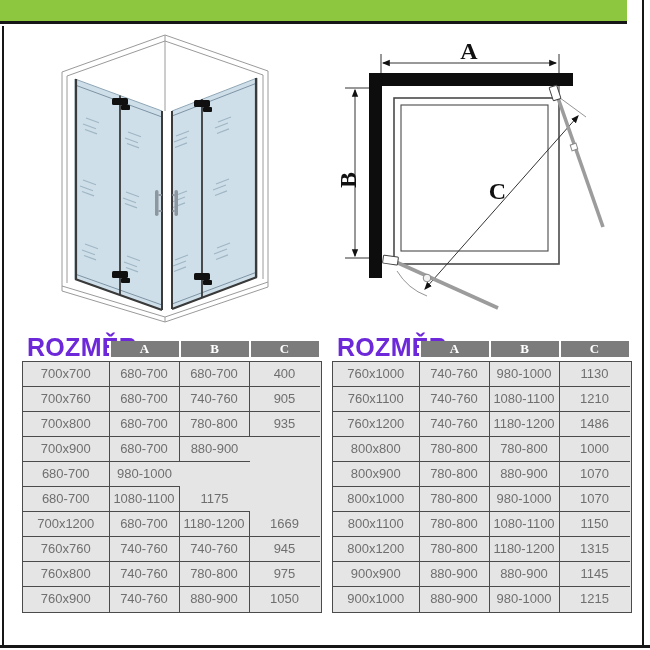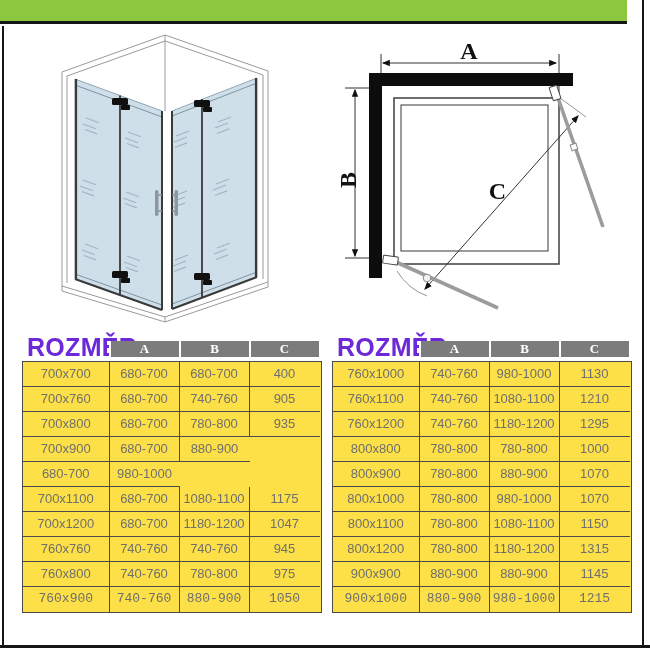--- a/index.html
+++ b/index.html
@@ -15,26 +15,26 @@
   .iso{position:absolute;left:28px;top:14px;}
   .plan{position:absolute;left:333px;top:28px;}
   .dim-label{font-family:"Liberation Serif",serif;font-weight:bold;fill:#111;}
   
   .size-table{position:absolute;top:337px;width:300px;}
   .t-left{left:22px;} .t-right{left:332px;}
   .thead{display:grid;grid-template-columns:86.5px 70px 70px 70px;height:20px;}
   .t-title{font-weight:bold;font-size:25px;line-height:21px;color:#6d28d9;letter-spacing:.3px;padding-left:5px;white-space:nowrap;}
   .hcell{margin-top:4px;height:16px;background:#7c7c7c;border-left:2px solid #fff;color:#fff;
          font-family:"Liberation Serif",serif;font-weight:bold;font-size:13px;line-height:16px;text-align:center;}
-  .tbody{margin-top:4px;border:1.5px solid #4b4b4b;background:#fde047;}
+  .tbody{margin-top:4px;border:1.5px solid #4b4b4b;background:#e5e5e5;}
   .trow{display:grid;grid-template-columns:86.5px 70px 70px 70px;height:25px;}
   .trow .tcell{border-right:1.5px solid #4b4b4b;border-bottom:1.5px solid #4b4b4b;
         font-size:13px;color:#6f6f6f;text-align:center;line-height:24px;overflow:hidden;}
   .trow .tcell:last-child{border-right:none;}
-  .trow:last-child .tcell{border-bottom:none;font-family:Liberation Mono, monospace;}
+  .trow:last-child .tcell{border-bottom:none;}
 </style>
 </head>
 <body>
 
 <div class="canvas">
 
   <div class="green-bar"></div>
   <div class="rule-top"></div>
   <div class="rule-left"></div>
   <div class="rule-right"></div>
@@ -158,30 +158,29 @@
         <div class="trow">
           <div class="tcell">700x900</div>
           <div class="tcell">680-700</div>
           <div class="tcell">880-900</div>
         </div>
         <div class="trow">
           <div class="tcell">680-700</div>
           <div class="tcell">980-1000</div>
         </div>
         <div class="trow">
-          <div class="tcell">700x1100</div>
           <div class="tcell">680-700</div>
           <div class="tcell">1080-1100</div>
           <div class="tcell">1175</div>
         </div>
         <div class="trow">
           <div class="tcell">700x1200</div>
           <div class="tcell">680-700</div>
           <div class="tcell">1180-1200</div>
-          <div class="tcell">1047</div>
+          <div class="tcell">1669</div>
         </div>
         <div class="trow">
           <div class="tcell">760x760</div>
           <div class="tcell">740-760</div>
           <div class="tcell">740-760</div>
           <div class="tcell">945</div>
         </div>
         <div class="trow">
           <div class="tcell">760x800</div>
           <div class="tcell">740-760</div>
@@ -214,21 +213,21 @@
         <div class="trow">
           <div class="tcell">760x1100</div>
           <div class="tcell">740-760</div>
           <div class="tcell">1080-1100</div>
           <div class="tcell">1210</div>
         </div>
         <div class="trow">
           <div class="tcell">760x1200</div>
           <div class="tcell">740-760</div>
           <div class="tcell">1180-1200</div>
-          <div class="tcell">1295</div>
+          <div class="tcell">1486</div>
         </div>
         <div class="trow">
           <div class="tcell">800x800</div>
           <div class="tcell">780-800</div>
           <div class="tcell">780-800</div>
           <div class="tcell">1000</div>
         </div>
         <div class="trow">
           <div class="tcell">800x900</div>
           <div class="tcell">780-800</div>

